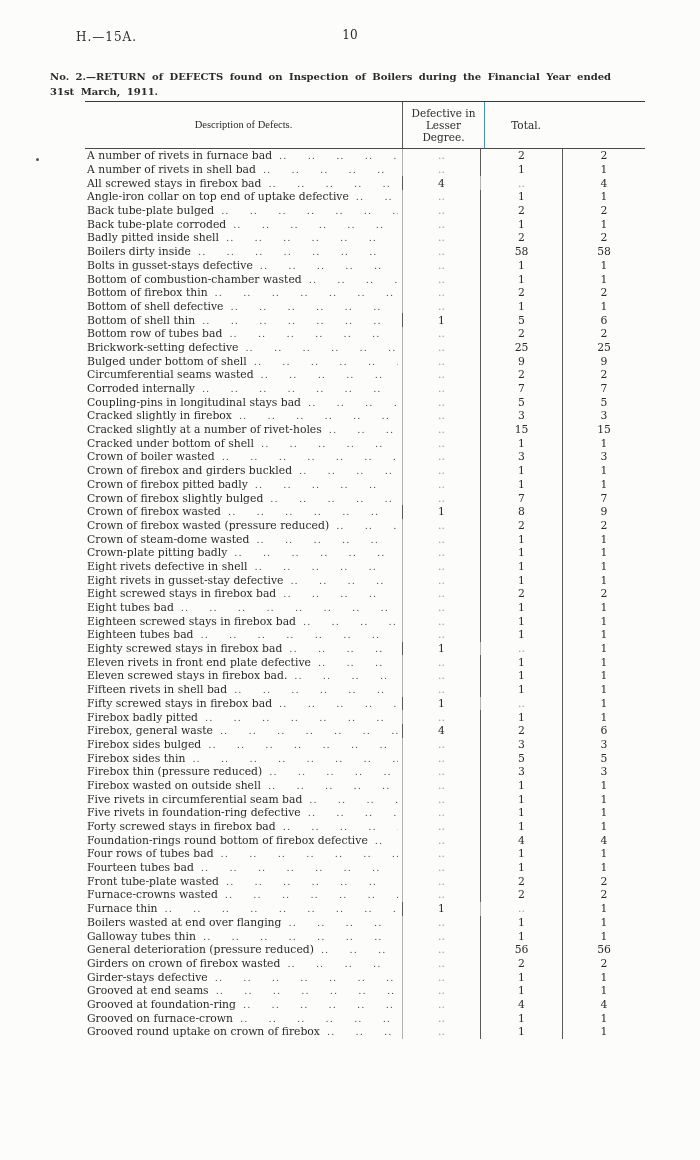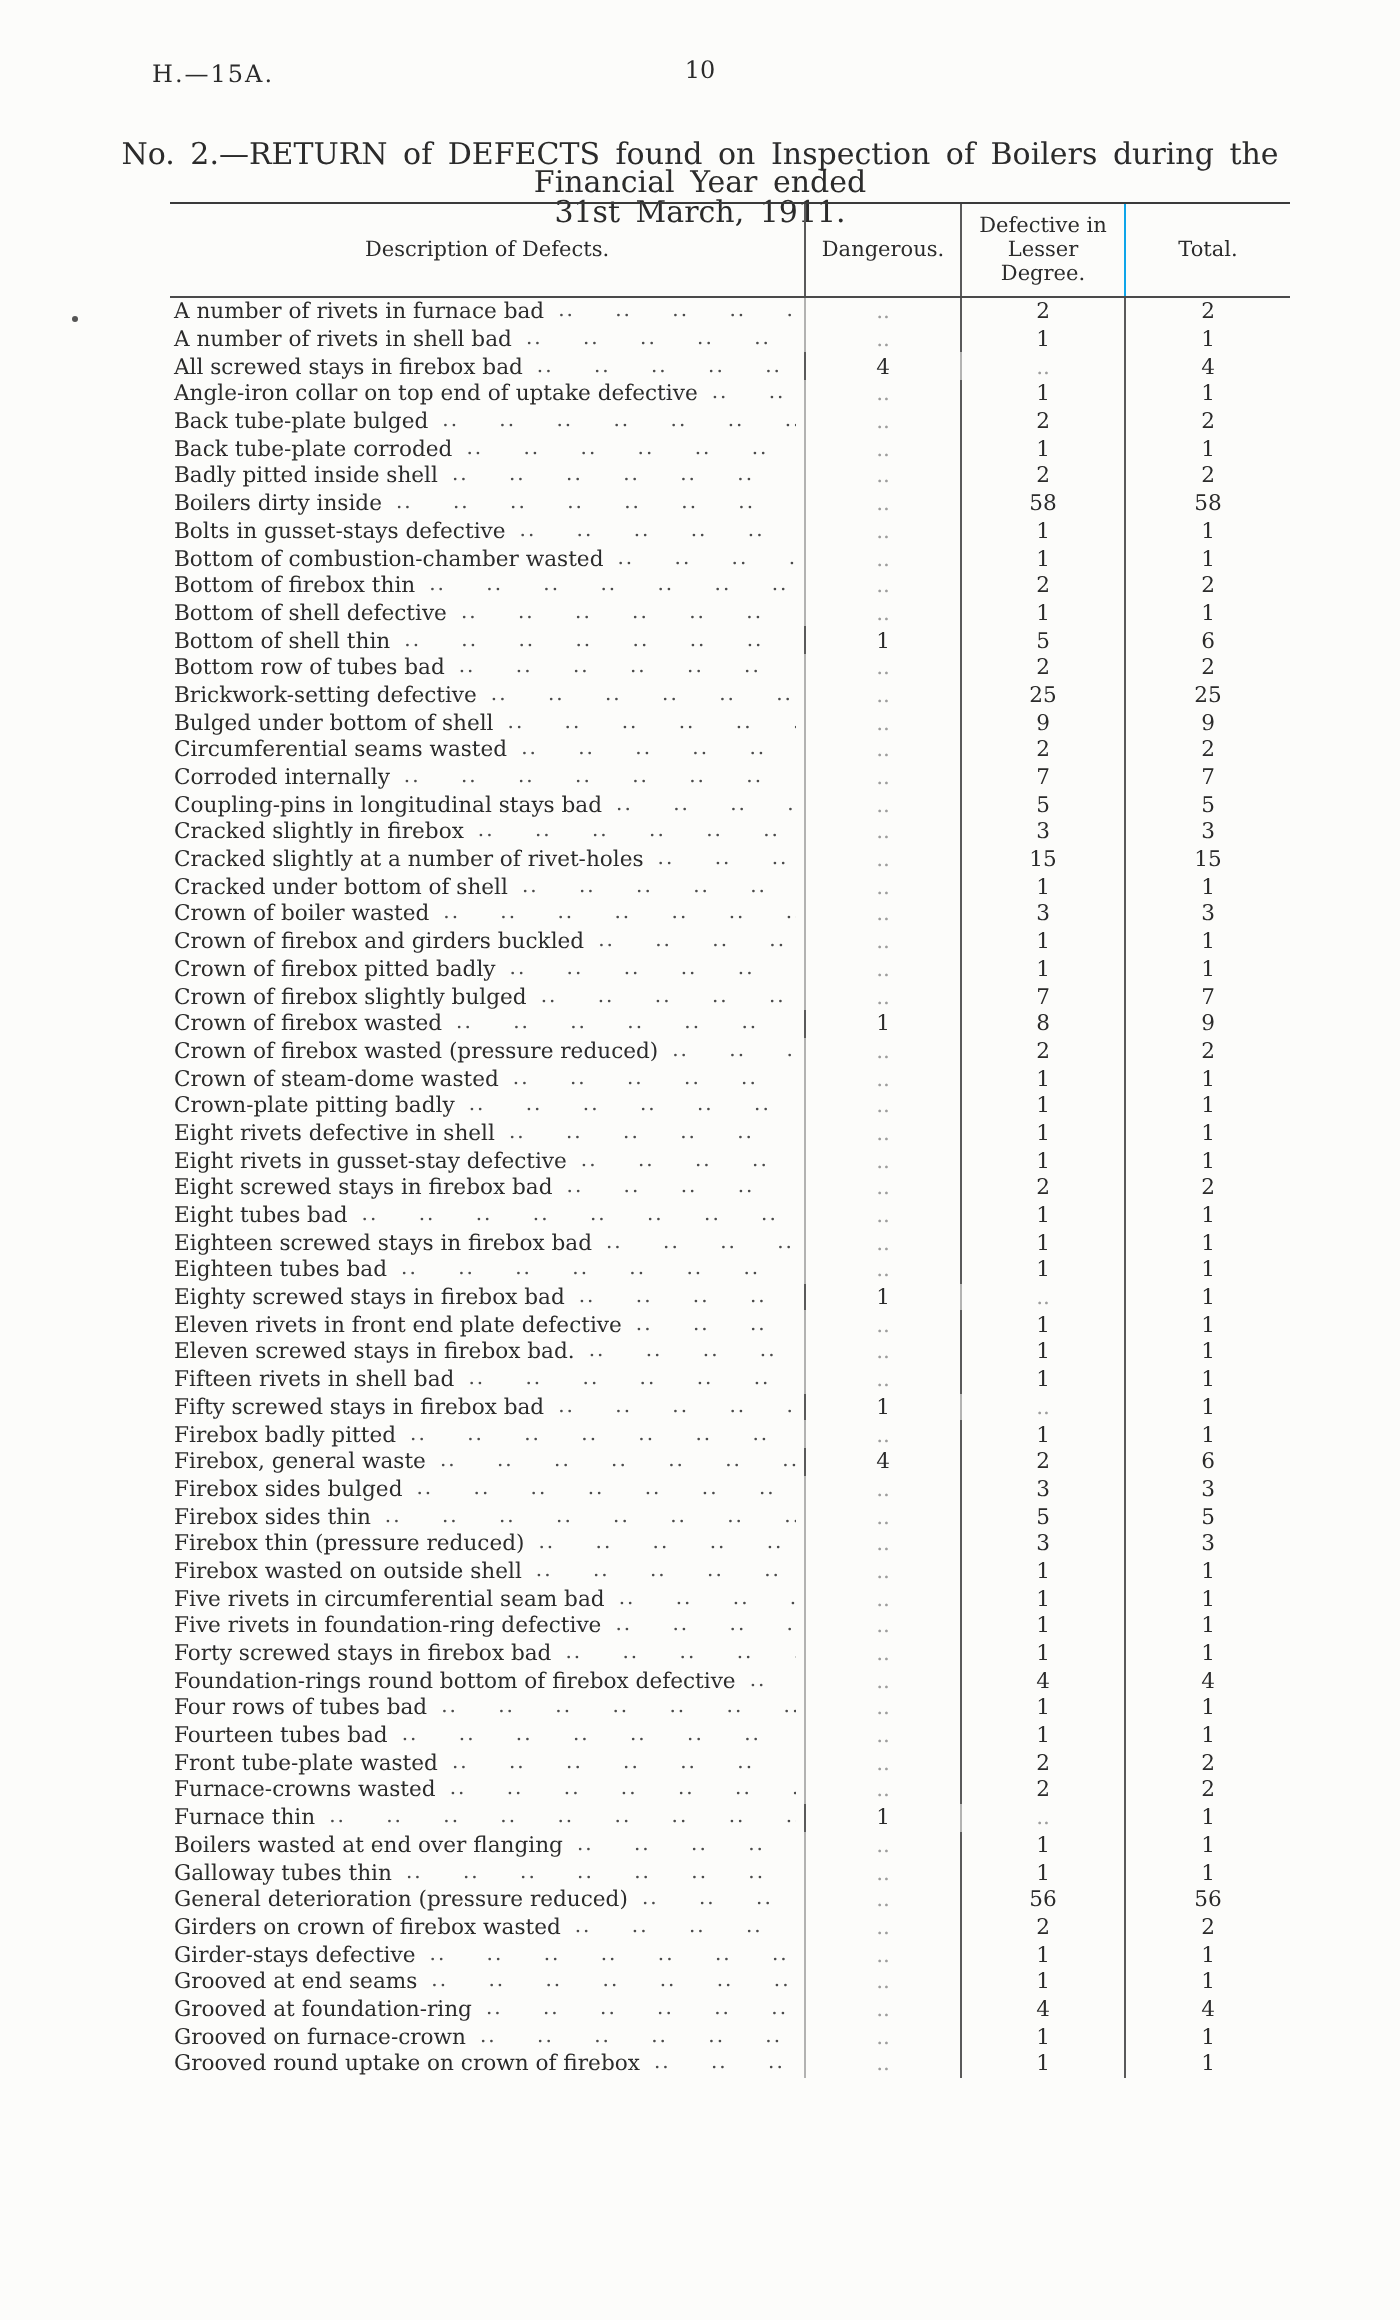--- a/index.html
+++ b/index.html
@@ -8,38 +8,38 @@
     background:#fcfcfa;
     font-family:"DejaVu Serif","Liberation Serif",serif;
     color:#2b2b2b;
     -webkit-font-smoothing:antialiased;
   }
   .page{position:relative;width:664px;height:1160px;overflow:hidden;}
 
   .doc-ref{position:absolute;left:76px;top:30px;font-size:12px;letter-spacing:1px;}
   .page-num{position:absolute;left:0;top:28px;width:700px;text-align:center;font-size:12px;}
 
-  .title{position:absolute;left:50px;top:70px;width:600px;text-align:center;font-size:15px;line-height:14px;word-spacing:3px;}
+  .title{position:absolute;left:50px;top:70px;width:600px;font-size:10px;line-height:14px;word-spacing:3px;font-weight:bold;}
   .title .t2{margin-top:1px;}
 
   .margin-dot{position:absolute;left:36px;top:158px;width:3px;height:3px;background:#555;border-radius:50%;}
 
   .table{position:absolute;left:85px;top:101px;width:560px;}
   .thead{
     display:flex;
     border-top:1.5px solid #3a3a3a;
     border-bottom:1px solid #4a4a4a;
     min-height:46px;
     font-size:10.5px;
   }
   .thead .th{
     display:flex;align-items:center;justify-content:center;
     text-align:center;line-height:12px;padding:2px 3px;box-sizing:border-box;
   }
-  .col-desc{width:317px;}
+  .col-desc{width:317px;font-family:Liberation Serif, serif;}
   .col-dang{width:78px;border-left:1px solid #5a5a5a;}
   .col-less{width:82px;border-left:1px solid #5a5a5a;}
   .col-tot{width:83px;border-left:1px solid #0ea5e9;}
 
   .tbody{font-size:10.8px;}
   .trow{display:flex;height:13.7px;align-items:center;}
   .trow .cell{box-sizing:border-box;height:13.7px;display:flex;align-items:center;}
   .trow .cell.desc{width:317px;padding-left:2px;overflow:hidden;}
   .trow .cell.num{justify-content:center;}
   .trow .c-dang{width:78px;border-left:1px solid #5a5a5a;}
@@ -66,21 +66,20 @@
   <div class="title">
     <div>No. 2.—RETURN of DEFECTS found on Inspection of Boilers during the Financial Year ended</div>
     <div class="t2">31st March, 1911.</div>
   </div>
 
   <div class="margin-dot"></div>
 
   <div class="table">
     <div class="thead">
       <div class="th col-desc">Description of Defects.</div>
-      <div class="th col-dang">Dangerous.</div>
       <div class="th col-less">Defective in Lesser Degree.</div>
       <div class="th col-tot">Total.</div>
     </div>
     <div class="tbody">
   <div class="trow">
     <div class="cell desc">
       <span class="desc-text">A number of rivets in furnace bad</span>
       <span class="leader">.. .. .. .. .. .. .. .. .. .. .. .. .. .. .. .. .. .. .. .. .. .. .. .. .. .. .. .. .. .. </span>
     </div>
     <div class="cell num c-dang faint">..</div>

